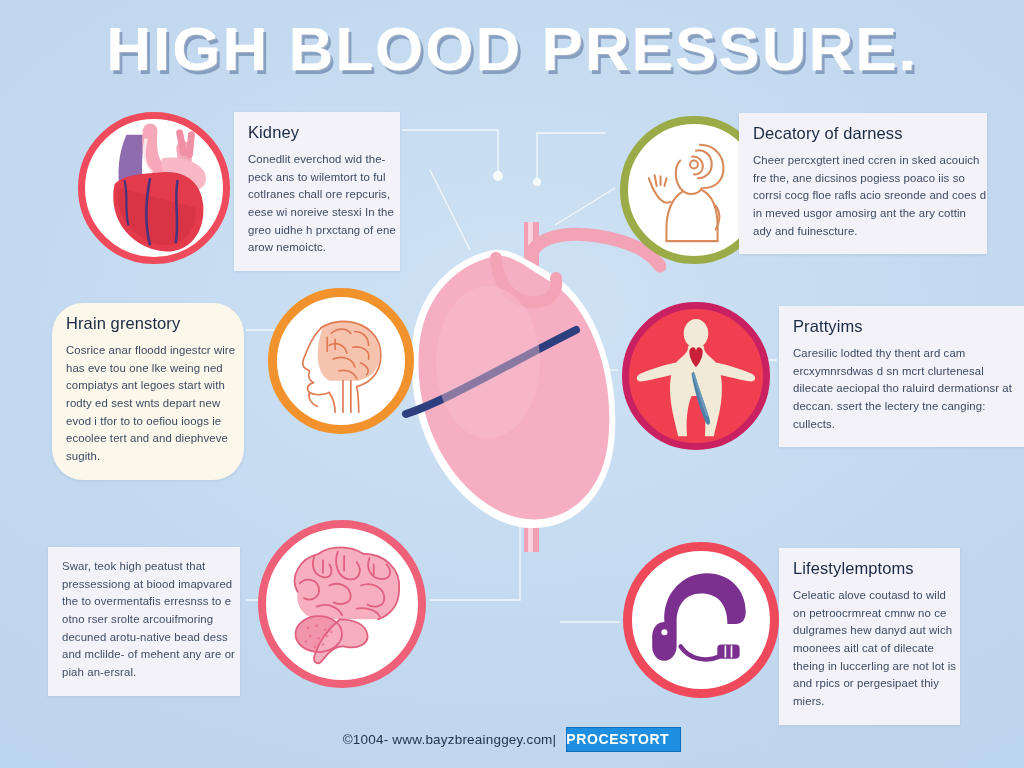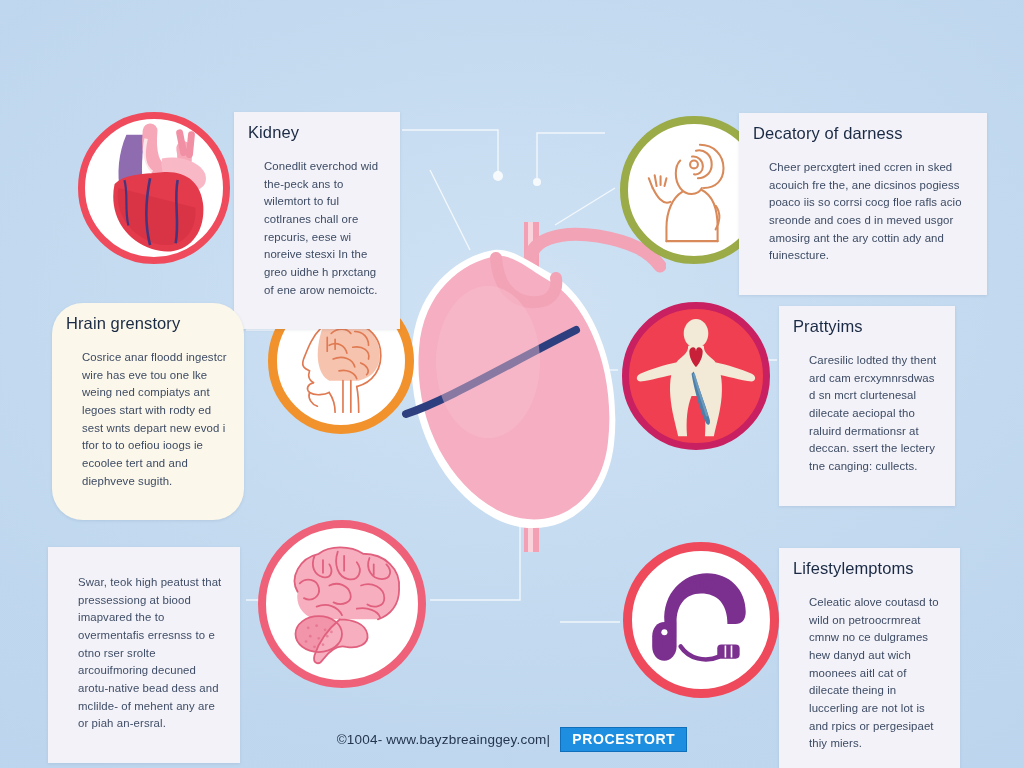--- a/index.html
+++ b/index.html
@@ -59,33 +59,33 @@
   .card.cream { background: #fbf7ea; border-radius: 31px; }
   .card h3 {
     margin: 0 0 9px 0;
     font-size: 16.5px;
     font-weight: normal;
     color: #1b2a44;
     letter-spacing: .1px;
     line-height: 1.15;
   }
   .card p {
-    margin: 16px;
+    margin: 0;
     font-size: 11.4px;
     line-height: 1.55;
     color: #3c4a63;
     letter-spacing: .1px;
   }
   .card.no-title p { color: #3f4d66; }
 
   
   #card-kidney      { left: 234px; top: 112px;  width: 166px; }
   #card-dizziness   { left: 739px; top: 113px;  width: 248px; }
   #card-brain-hist  { left: 52px;  top: 303px;  width: 192px; }
-  #card-symptoms    { left: 779px; top: 306px;  width: 176px; }
+  #card-symptoms    { left: 779px; top: 306px;  width: 246px; }
   #card-strokes     { left: 48px;  top: 547px;  width: 192px; }
   #card-lifestyle   { left: 779px; top: 548px;  width: 181px; }
 
   
   .circle {
     position: absolute;
     border-radius: 50%;
     box-sizing: border-box;
     overflow: hidden;
     display: flex;
@@ -132,21 +132,21 @@
     color: #24354f;
     letter-spacing: .2px;
     white-space: nowrap;
   }
   #footer-badge {
     background: #1e8fe0;
     color: #ffffff;
     font-size: 14px;
     font-weight: bold;
     letter-spacing: .6px;
-    padding: 4px 12px 5px 12px;
+    padding: 4px 12px 5px 0;
     white-space: nowrap;
     box-shadow: inset 0 0 0 1px #0f6fba;
   }
 </style>
 </head>
 <body>
 
 <div id="poster">
 
   <svg id="connectors" viewBox="0 0 1024 768" xmlns="http://www.w3.org/2000/svg">
@@ -166,20 +166,21 @@
     </g>
     <g fill="#ffffff" opacity="0.85">
       <circle cx="498" cy="176" r="5"></circle>
       <circle cx="537" cy="182" r="4"></circle>
       <circle cx="600" cy="236" r="4.5"></circle>
       <circle cx="330" cy="330" r="4"></circle>
       <circle cx="520" cy="518" r="4"></circle>
     </g>
   </svg>
 
+  <div id="title">HIGH BLOOD PRESSURE.</div>
 
   <svg id="center-organ" viewBox="0 0 268 330" xmlns="http://www.w3.org/2000/svg">
 
     <rect x="126" y="0" width="15" height="330" fill="#f4a0b4"></rect>
     <rect x="130" y="0" width="5" height="330" fill="#fbd3dd"></rect>
 
     <path d="M132,40 C132,18 160,8 200,14 C235,20 252,30 262,44" stroke="#f2a3b6" stroke-width="13" fill="none" stroke-linecap="round"></path>
 
     <path d="M96,28 C60,34 18,66 14,126 C9,196 40,266 96,296
              C150,324 208,292 216,222 C224,150 196,74 150,50

